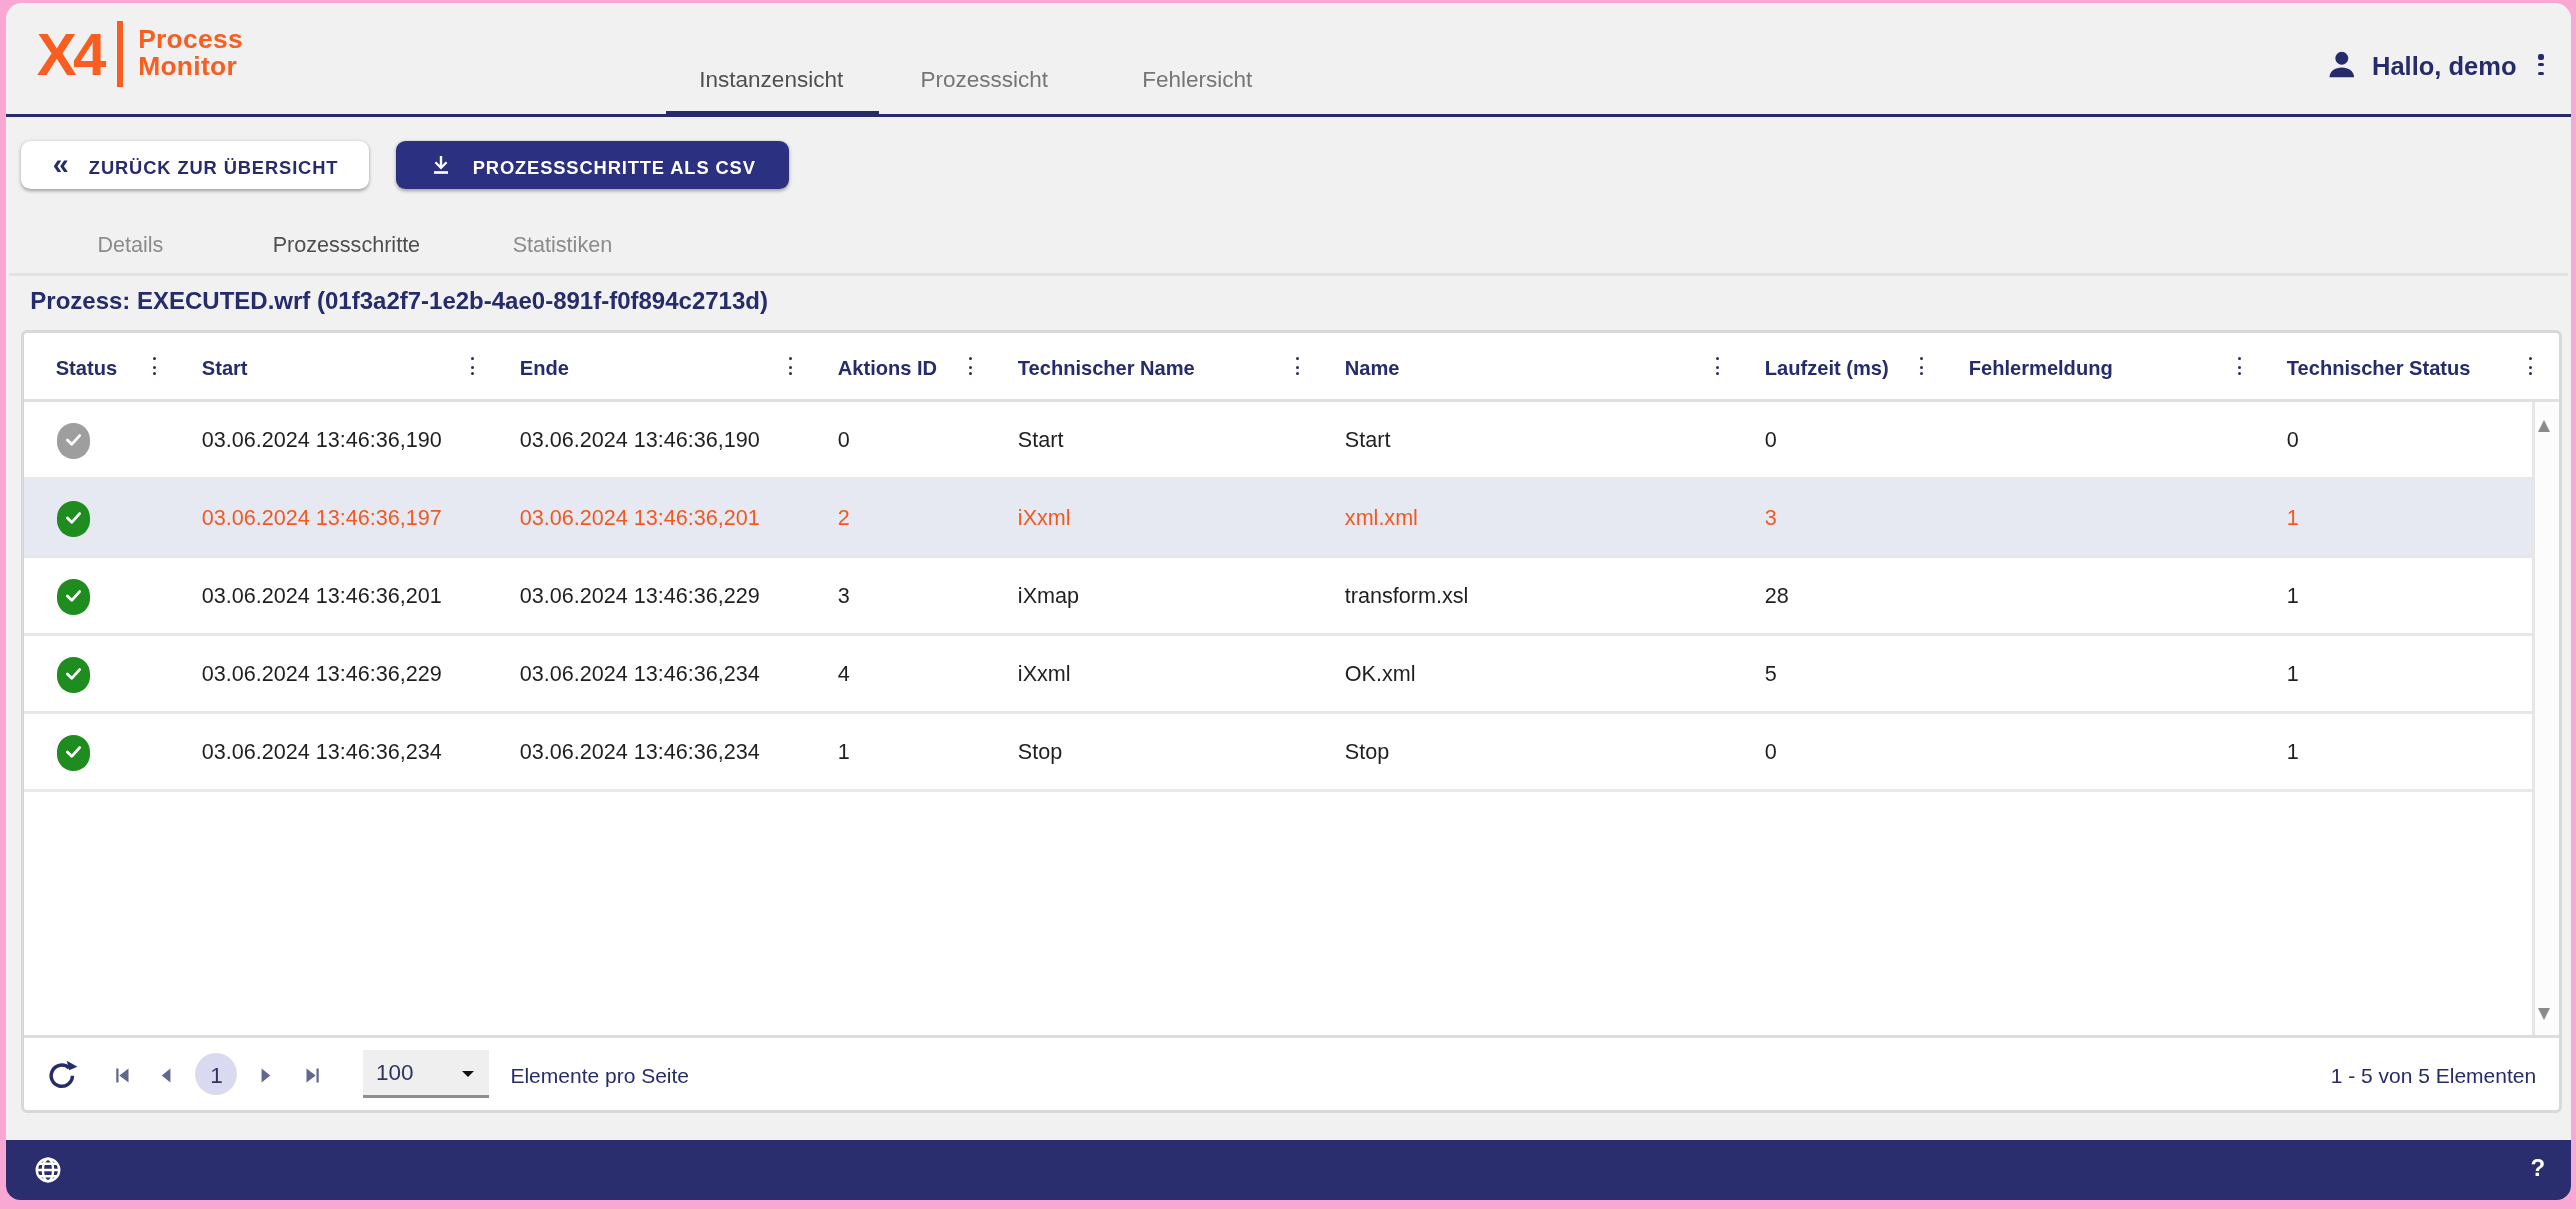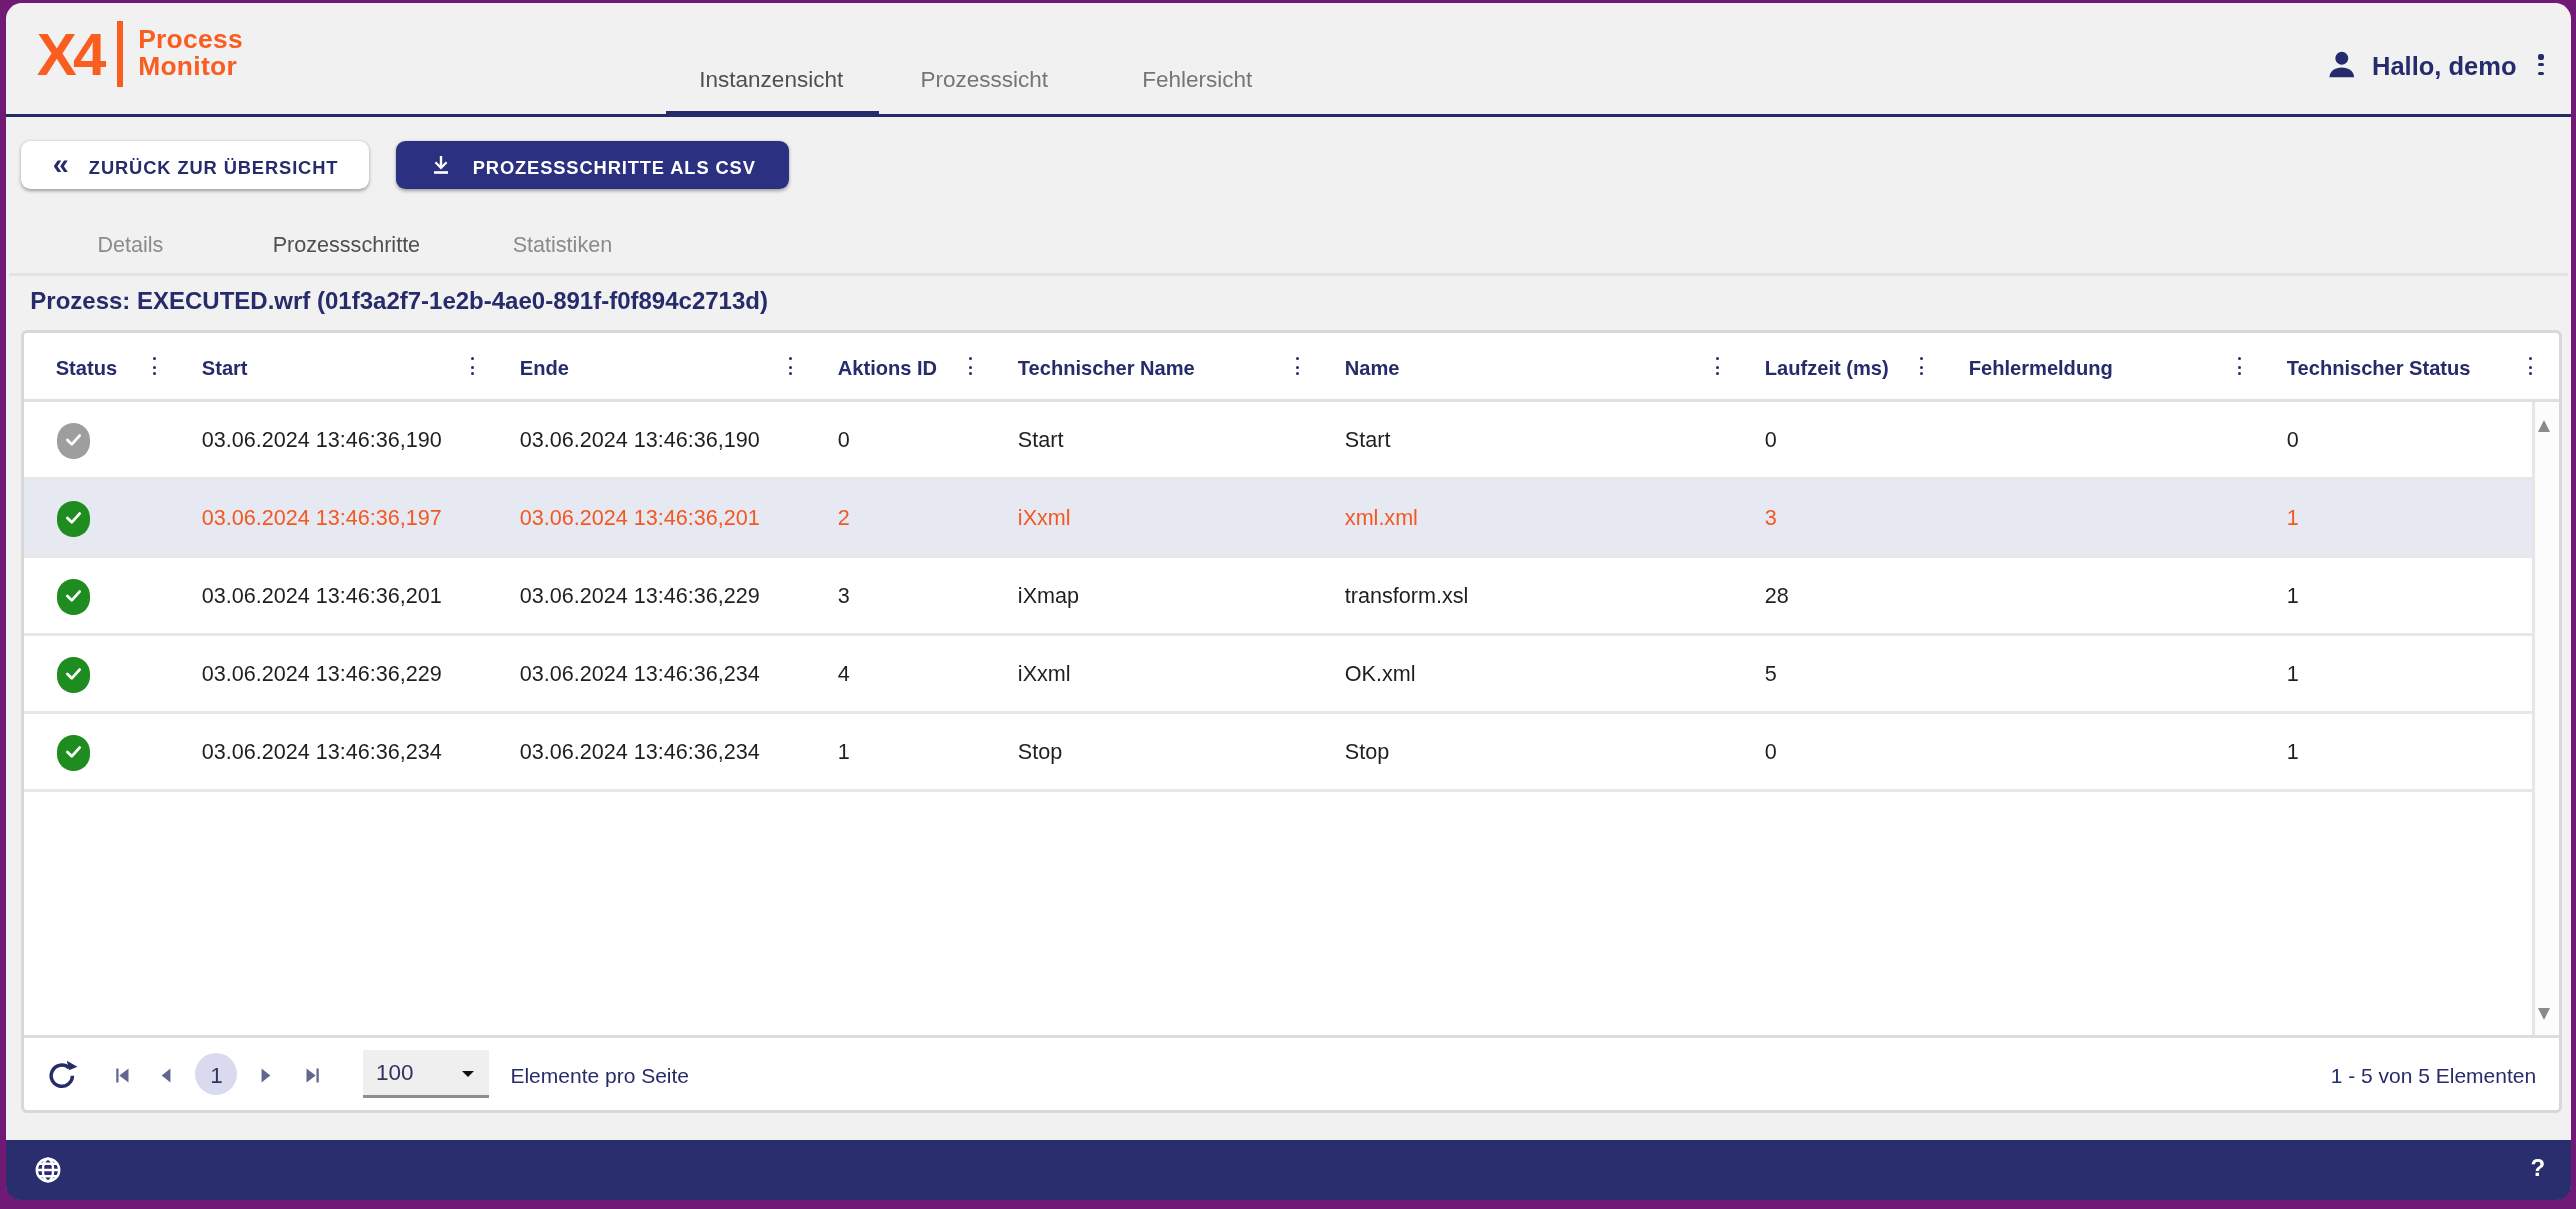--- a/index.html
+++ b/index.html
@@ -1,16 +1,16 @@
 <!DOCTYPE html>
 <html style="font-size:8.5px"><head>
 <meta charset="utf-8">
 <style>
   html,body{margin:0;padding:0;background:#ffffff;}
-  .stage{position:relative;width:2576px;height:1210px;background:#701a75;overflow:hidden;
+  .stage{position:relative;width:2576px;height:1210px;background:#f9a8d4;overflow:hidden;
          font-family:"Liberation Sans",sans-serif;}
   .app{position:absolute;left:0;top:0;width:859px;height:403px;transform:scale(3);transform-origin:0 0;}
   .shell{position:absolute;left:1.6px;top:1.1px;right:1.6px;bottom:3.2px;background:#f1f1f2;border-radius:5.3px;}
 
   
   .topbar{position:absolute;left:0;top:0;right:0;height:37px;border-bottom:1.3px solid #262b6b;}
   .logo{position:absolute;left:10.7px;top:5.9px;display:flex;align-items:center;gap:5.3px;}
   .logo-mark{color:#f95d20;font-size:20px;font-weight:800;letter-spacing:-1.3px;line-height:22.4px;}
   .logo-divider{width:1.3px;height:22.4px;background:#f95d20;}
   .logo-text{color:#f95d20;font-weight:700;font-size:8.8px;line-height:9.6px;letter-spacing:0.1px;}

